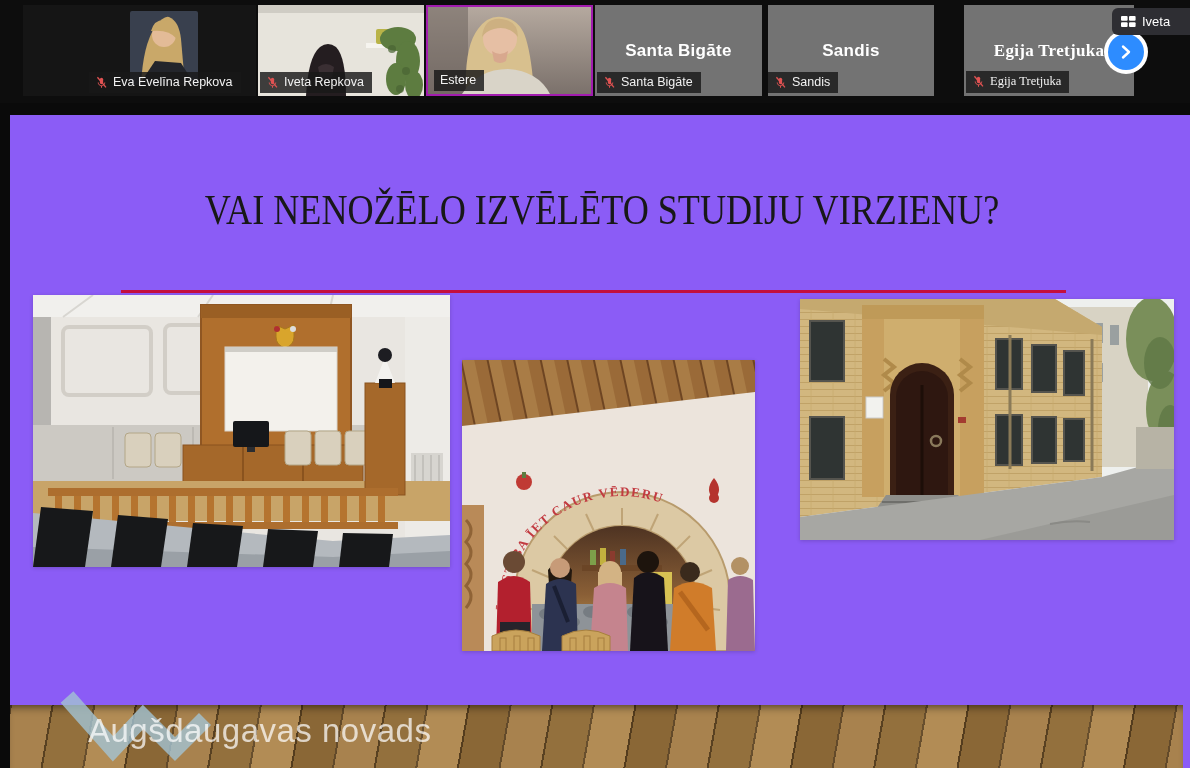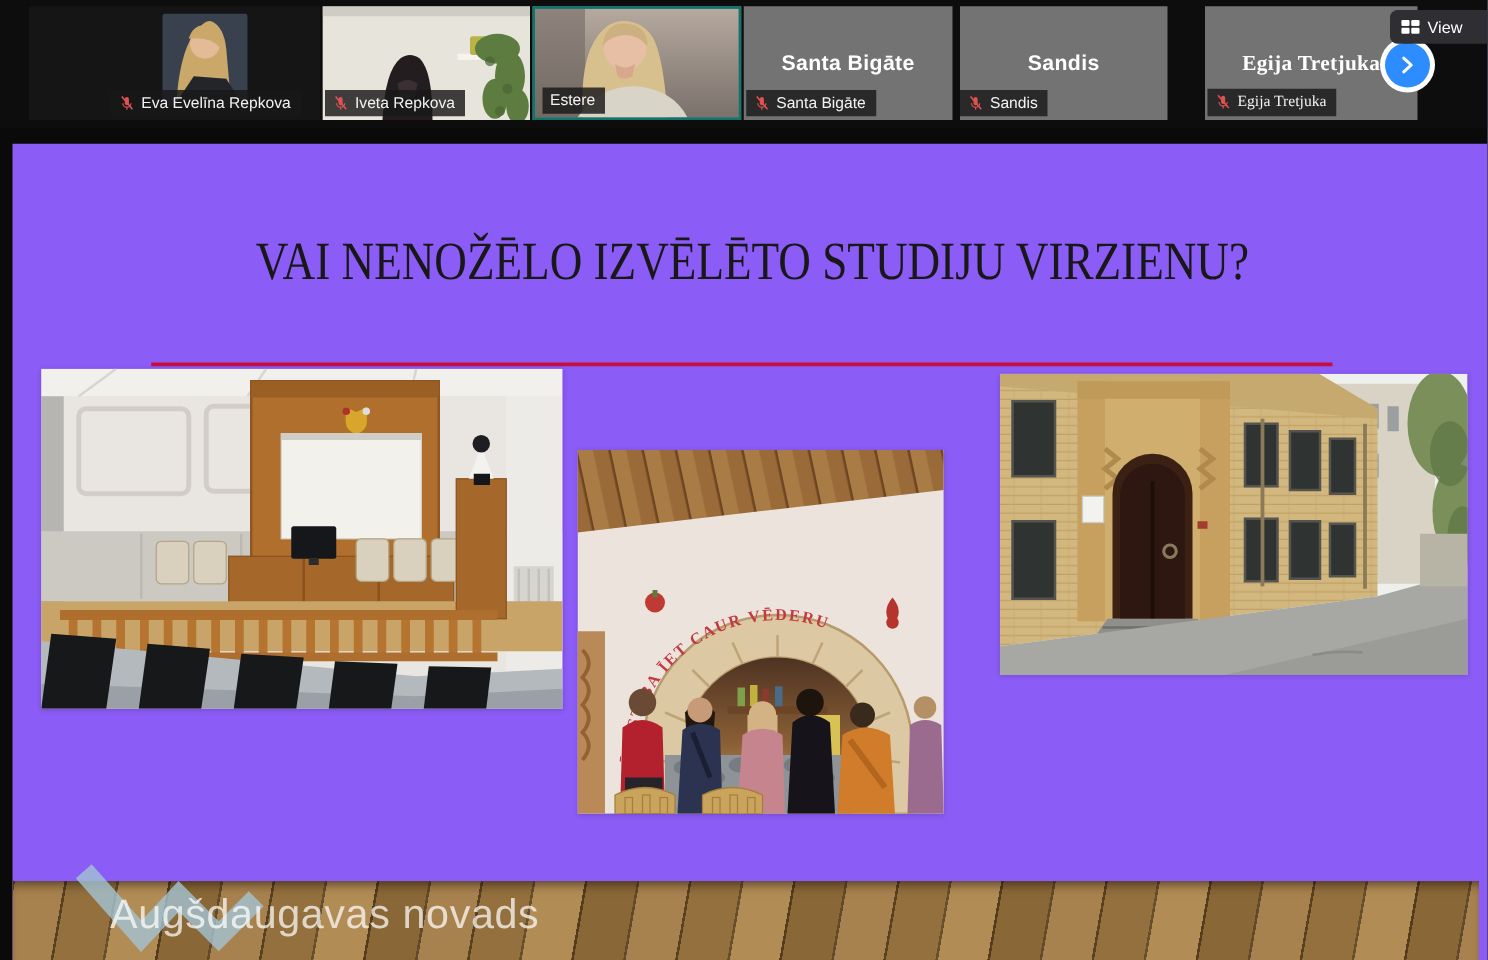--- a/index.html
+++ b/index.html
@@ -2,21 +2,21 @@
 <html><head>
 <meta charset="utf-8">
 <style>
   html,body{margin:0;padding:0;background:#2a2a2a;font-family:"Liberation Sans",sans-serif;}
   .screen{position:relative;width:1190px;height:768px;background:#0a0a0a;overflow:hidden;
           outline:2px solid #7d7d7d;margin:0 auto;}
   
   .topbar{position:absolute;left:0;top:0;width:1190px;height:103px;background:#0d0d0d;}
   .tile{position:absolute;top:5px;height:91px;background:#737373;overflow:hidden;}
   .tile svg{display:block;}
-  .tile.active{border:2px solid #0f766e;box-sizing:border-box;}
+  .tile.active{border:2px solid #a21caf;box-sizing:border-box;}
   .name-chip{position:absolute;bottom:3px;display:flex;align-items:center;gap:5px;
              background:rgba(24,24,24,.82);color:#f2f2f2;font-size:12.5px;
              padding:3px 8px 4px 6px;white-space:nowrap;}
   .center-name{position:absolute;left:0;right:0;top:36px;text-align:center;color:#fff;
                font-size:17px;font-weight:bold;letter-spacing:.3px;}
   .mic-ico{width:13px;height:13px;flex:0 0 auto;}
   .next-btn{position:absolute;left:1104px;top:30px;width:44px;height:44px;border-radius:50%;
             background:#fff;display:flex;align-items:center;justify-content:center;border:none;padding:0;cursor:pointer;}
   .next-inner{width:36px;height:36px;border-radius:50%;background:#2d8cff;display:flex;
               align-items:center;justify-content:center;}
@@ -173,21 +173,21 @@
 
     <button class="view-btn">
       <svg width="15" height="13" viewBox="0 0 15 13">
         <g fill="#fff">
           <rect x="0" y="1" width="6.6" height="4.8" rx="1"></rect>
           <rect x="8" y="1" width="6.6" height="4.8" rx="1"></rect>
           <rect x="0" y="7.2" width="6.6" height="4.8" rx="1"></rect>
           <rect x="8" y="7.2" width="6.6" height="4.8" rx="1"></rect>
         </g>
       </svg>
-      <span>View</span>
+      <span>Iveta</span>
     </button>
   </div>
 
   <div class="slide">
 
     <div class="slide-title">
       <span>VAI NENOŽĒLO IZVĒLĒTO STUDIJU VIRZIENU?</span>
     </div>
 
     <div class="divider"></div>

